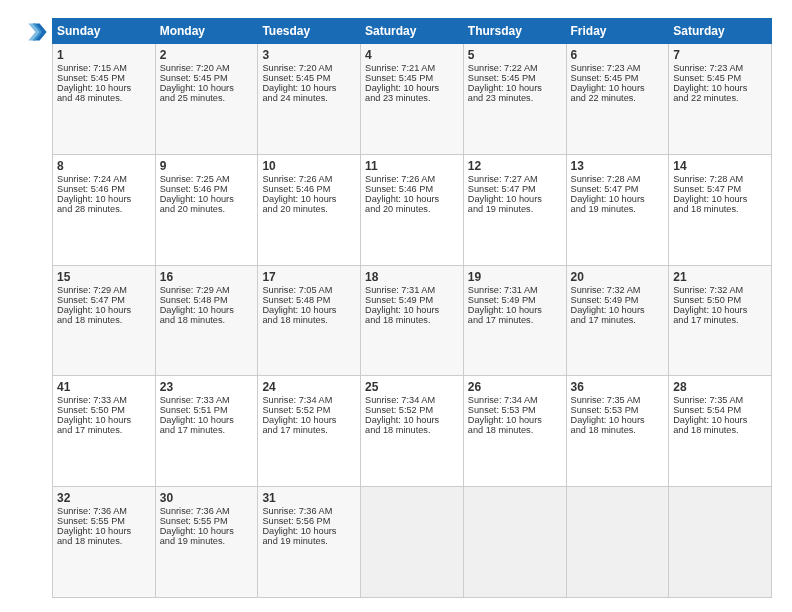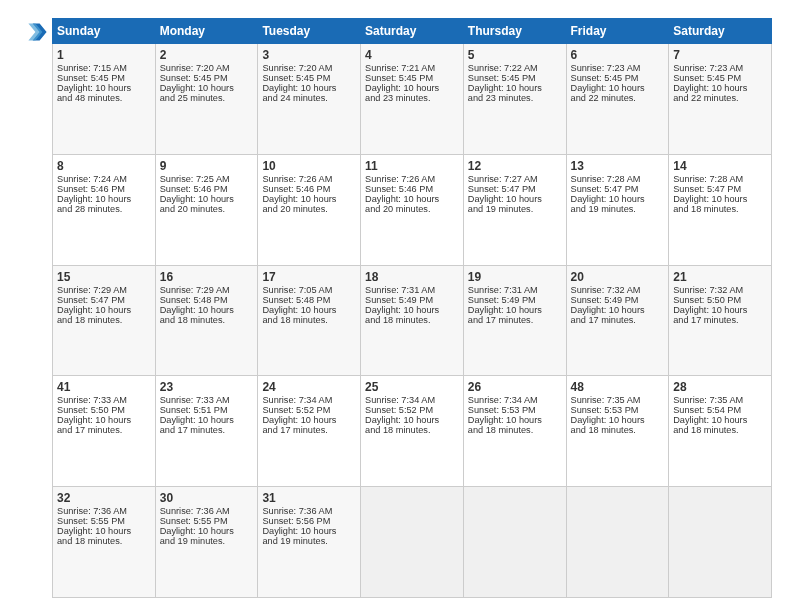--- a/index.html
+++ b/index.html
@@ -324,21 +324,21 @@
             <div>and 18 minutes.</div>
           </td>
           <td>
             <span class="day-num">26</span>
             <div>Sunrise: 7:34 AM</div>
             <div>Sunset: 5:53 PM</div>
             <div>Daylight: 10 hours</div>
             <div>and 18 minutes.</div>
           </td>
           <td>
-            <span class="day-num">48</span>
+            <span class="day-num">36</span>
             <div>Sunrise: 7:35 AM</div>
             <div>Sunset: 5:53 PM</div>
             <div>Daylight: 10 hours</div>
             <div>and 18 minutes.</div>
           </td>
           <td>
             <span class="day-num">28</span>
             <div>Sunrise: 7:35 AM</div>
             <div>Sunset: 5:54 PM</div>
             <div>Daylight: 10 hours</div>

